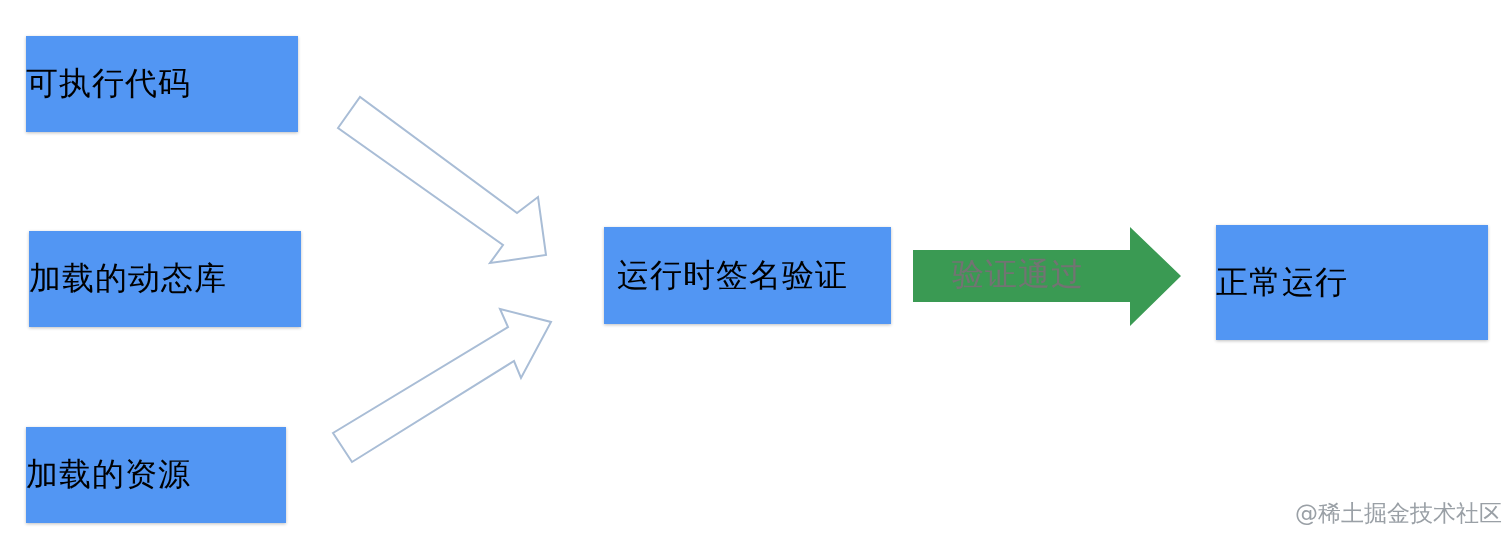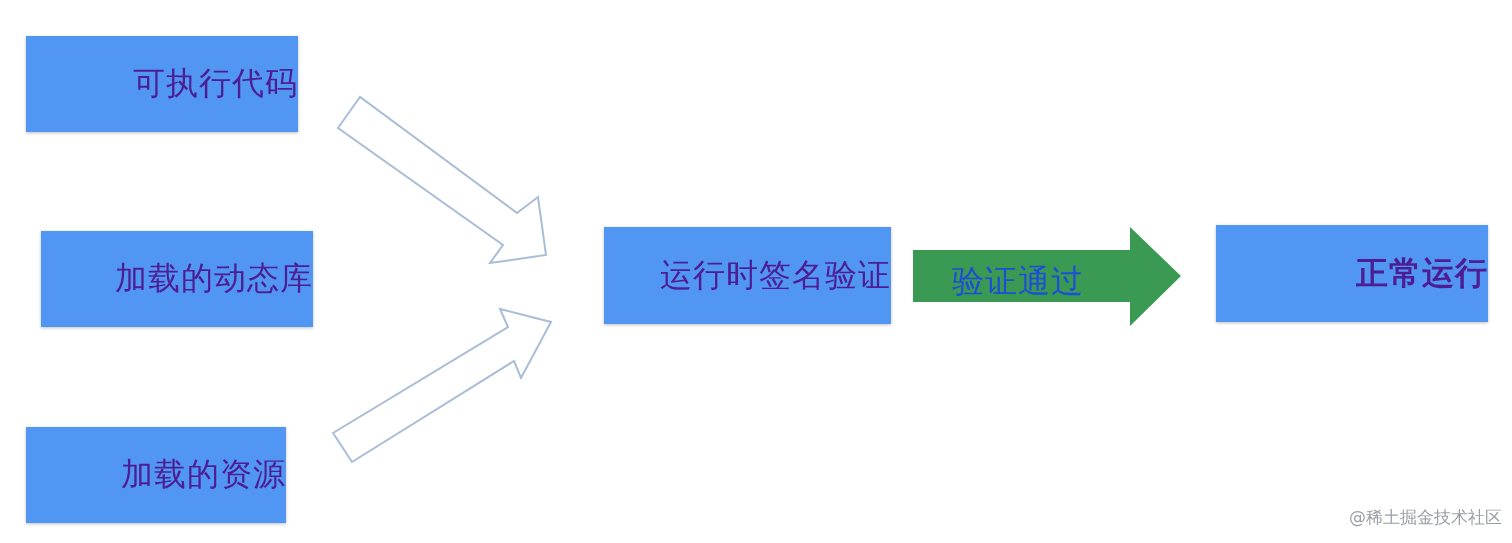--- a/index.html
+++ b/index.html
@@ -4,39 +4,39 @@
   <style>
     html, body { margin: 0; padding: 0; }
     body {
       width: 1512px; height: 543px; position: relative; overflow: hidden;
       background: #ffffff;
       font-family: "DejaVu Sans", "Liberation Sans", sans-serif;
     }
     .box {
       position: absolute;
       background: #5296f3;
-      color: #4c1d95;
-      display: flex; align-items: center; justify-content: flex-end;
+      color: #000000;
+      display: flex; align-items: center; justify-content: flex-start;
       font-size: 32px; letter-spacing: 1px;
       box-shadow: 0 1px 3px rgba(0,0,0,0.25);
     }
     #box-exec { left: 26px; top: 36px; width: 272px; height: 96px; }
-    #box-dylib { left: 29px; top: 231px; width: 272px; height: 96px; margin-left: 12px; }
+    #box-dylib { left: 29px; top: 231px; width: 272px; height: 96px; }
     #box-res { left: 26px; top: 427px; width: 260px; height: 96px; }
     #box-verify { left: 604px; top: 227px; width: 274px; height: 97px; padding-left: 13px; }
-    #box-run { left: 1216px; top: 225px; width: 272px; height: 97px; font-weight: bold; }
+    #box-run { left: 1216px; top: 225px; width: 272px; height: 115px; }
     svg.arrows { position: absolute; left: 0; top: 0; }
     .green-label {
       position: absolute; left: 913px; top: 250px; width: 210px; height: 50px;
       display: flex; align-items: center; justify-content: center;
-      color: #1d4ed8; font-size: 32px; letter-spacing: 1px; margin-top: 7px;
+      color: #737373; font-size: 32px; letter-spacing: 1px;
     }
     .watermark {
       position: absolute; right: 10px; bottom: 14px;
-      font-size: 17px; color: #9aa0a6;
+      font-size: 23px; color: #9aa0a6;
     }
   </style>
 </head>
 <body>
 
 <svg class="arrows" width="1512" height="543">
 
   <polygon points="338,128 360,97 517,213 538,197 546,255 490,263 503,245" fill="#ffffff" stroke="#a9bdd6" stroke-width="2" stroke-linejoin="miter"></polygon>
 
   <polygon points="333,433 352,462 514,361 521,378 551,322 500,309 508,327" fill="#ffffff" stroke="#a9bdd6" stroke-width="2" stroke-linejoin="miter"></polygon>

